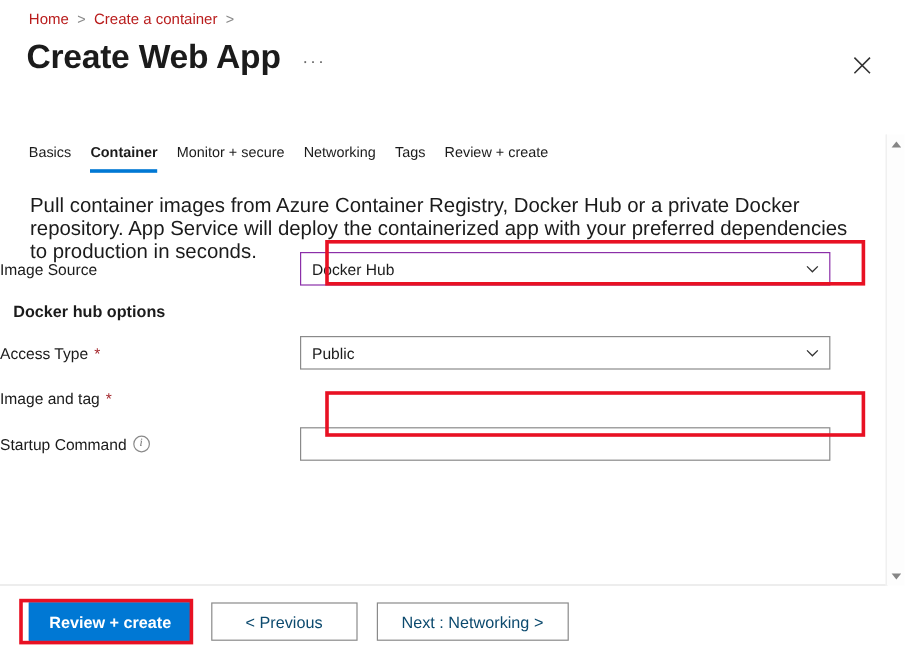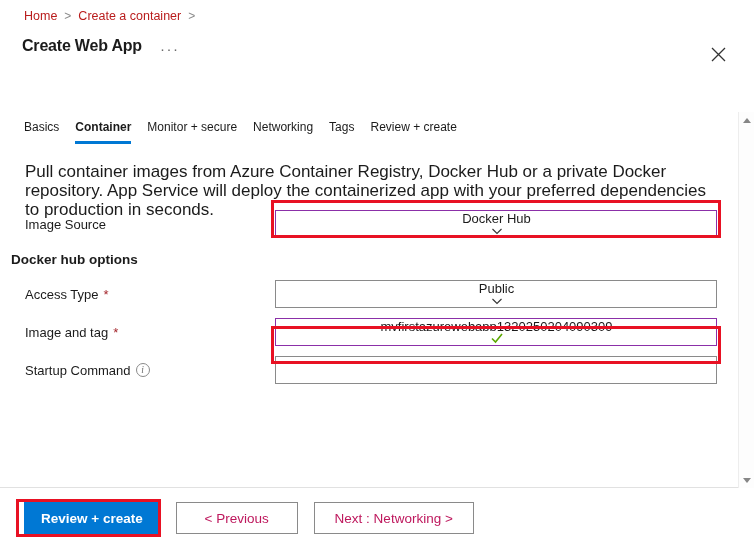--- a/index.html
+++ b/index.html
@@ -21,21 +21,21 @@
   }
   .crumb-link { color: #b91c1c; cursor: pointer; white-space: nowrap; }
   .crumb-sep { color: #8a8a8a; font-size: 12px; }
 
   
   .title-row {
     position: absolute; left: 22px; top: 32px;
     display: flex; align-items: center; gap: 14px;
   }
   .page-title {
-    font-size: 16px; font-weight: bold; letter-spacing: -0.2px;
+    font-size: 28px; font-weight: bold; letter-spacing: -0.2px;
     color: #1b1b1b; white-space: nowrap;
   }
   .ellipsis-menu {
     font-size: 15px; color: #6b6b6b; cursor: pointer;
     letter-spacing: 1.5px; padding: 2px 4px; margin-top: 6px;
   }
   .close-btn {
     position: absolute; right: 22px; top: 40px;
     width: 28px; height: 28px; cursor: pointer;
     display: flex; align-items: center; justify-content: center;
@@ -61,21 +61,21 @@
   
   .description {
     position: absolute; left: 25px; top: 162px; width: 690px;
     font-size: 17px; line-height: 19px; color: #1b1b1b;
   }
 
   
   .form { position: absolute; left: 0; top: 205px; width: 754px; }
   .row {
     position: relative; display: flex; align-items: center;
-    height: 38px; padding-left: 25px;
+    height: 38px; 
   }
   .lbl {
     width: 250px; flex: 0 0 250px;
     font-size: 13px; color: #1b1b1b;
     display: flex; align-items: center; gap: 5px;
   }
   .req { color: #a4262c; font-size: 13px; line-height: 1; }
   .info-icon {
     width: 14px; height: 14px; border-radius: 50%;
     border: 1px solid #8a8a8a; color: #6b6b6b;
@@ -89,21 +89,20 @@
   }
 
   
   .ctrl-wrap { position: relative; width: 442px; }
   .field {
     width: 442px; height: 28px;
     border: 1px solid #8a8a8a; background: #fff;
     display: flex; align-items: center;
     padding: 0 8px 0 9px; font-size: 13px; color: #1b1b1b;
     cursor: pointer;
-    flex-direction: column;
   }
   .field.purple { border-color: #8b2fa8; }
   .field .val { flex: 1; white-space: nowrap; overflow: hidden; }
   .chev { width: 12px; height: 12px; flex: 0 0 12px; }
   .check { width: 14px; height: 14px; flex: 0 0 14px; }
   .txtinput {
     width: 442px; height: 28px; border: 1px solid #8a8a8a;
     background: #fff; font-family: inherit; font-size: 13px;
     color: #1b1b1b; padding: 0 9px; outline: none;
   }
@@ -123,21 +122,21 @@
     position: absolute; left: 24px; top: 502px;
     display: flex; align-items: center; gap: 16px;
   }
   .btn {
     height: 32px; min-width: 122px; padding: 0 16px;
     font-family: inherit; font-size: 13.5px; font-weight: bold;
     display: inline-flex; align-items: center; justify-content: center;
     cursor: pointer; white-space: nowrap;
   }
   .btn.primary { background: #0078d4; color: #fff; border: 1px solid #0078d4; }
-  .btn.secondary { background: #fff; color: #be185d; border: 1px solid #8a8a8a; font-weight: normal; }
+  .btn.secondary { background: #fff; color: #0c4a6e; border: 1px solid #8a8a8a; font-weight: normal; }
   .btn.wide { min-width: 160px; }
 
   
   .scrollbar {
     position: absolute; right: 0; top: 112px;
     width: 16px; height: 376px;
     background: #fdfdfd; border-left: 1px solid #ededed;
     cursor: pointer;
   }
   .sb-arrow {
@@ -222,30 +221,20 @@
           </span>
         </div>
       </div>
     </div>
 
     <div class="row">
       <div class="lbl">
         <span>Image and tag</span>
         <span class="req">*</span>
       </div>
-      <div class="ctrl-wrap">
-        <div class="field purple">
-          <span class="val">myfirstazurewebapp1320250204090309</span>
-          <span class="check">
-            <svg width="14" height="14" viewBox="0 0 14 14">
-                <path d="M2 7.5 L5.5 11 L12 3" stroke="#5aa700" stroke-width="1.6" fill="none"></path>
-              </svg>
-          </span>
-        </div>
-      </div>
     </div>
 
     <div class="row">
       <div class="lbl">
         <span>Startup Command</span>
         <span class="info-icon">i</span>
       </div>
       <div class="ctrl-wrap">
         <input class="txtinput" type="text" value="" style="">
       </div>

